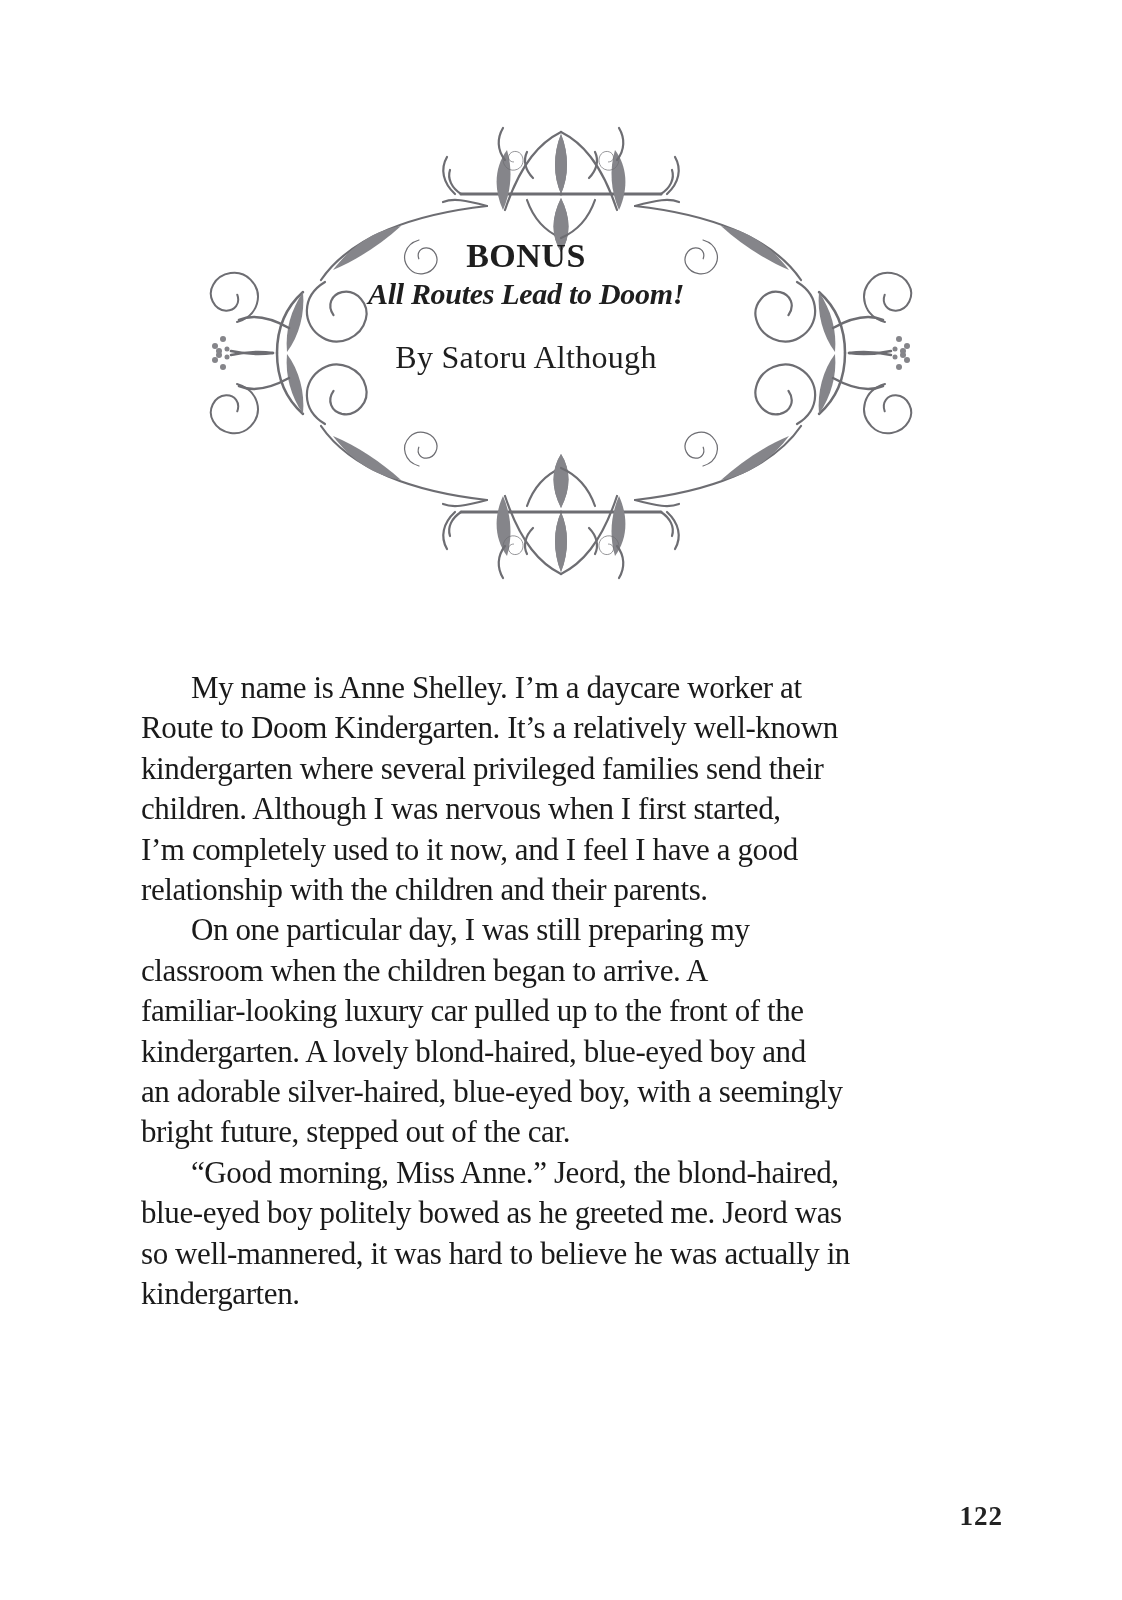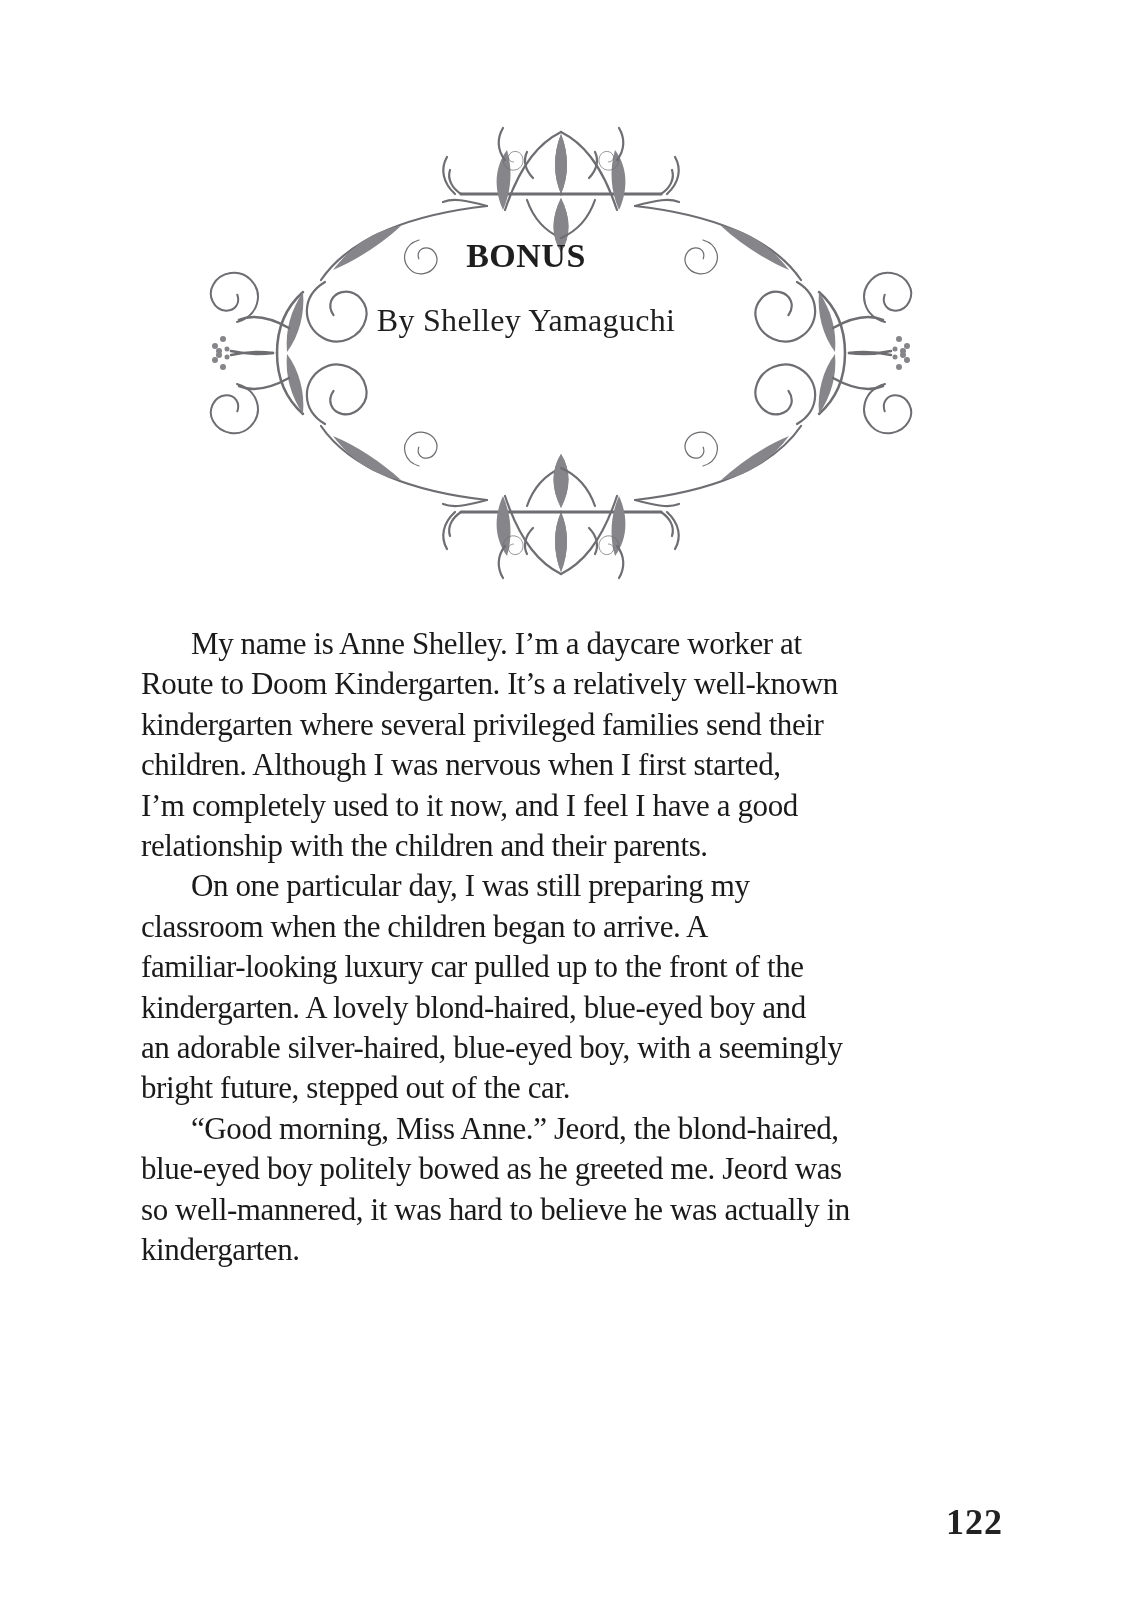--- a/index.html
+++ b/index.html
@@ -43,37 +43,37 @@
   .subtitle-line:first-of-type { margin-top: 3px; }
   .byline {
     font-size: 32px;
     font-weight: 400;
     margin-top: 27px;
     letter-spacing: 0.3px;
   }
   .story {
     position: absolute;
     left: 141px;
-    top: 624px;
+    top: 668px;
     width: 940px;
     font-size: 31px;
     line-height: 40.4px;
     letter-spacing: -0.4px;
     color: #1a1a1a;
   }
   .story p {
     margin: 0;
     text-indent: 50px;
     white-space: pre;
   }
   .page-number {
     position: absolute;
     top: 1501px;
     right: 119px;
-    font-size: 36px;
+    font-size: 27px;
     font-weight: 600;
     letter-spacing: 1px;
     color: #222222;
   }
 </style>
 </head>
 <body>
 
 <div class="page">
 
@@ -134,21 +134,22 @@
     <use href="#q1" transform="translate(716,0) scale(-1,1)"></use>
     <use href="#q1" transform="translate(0,470) scale(1,-1)"></use>
     <use href="#q1" transform="translate(716,470) scale(-1,-1)"></use>
 
     <use href="#sideL"></use>
     <use href="#sideL" transform="translate(716,0) scale(-1,1)"></use>
   </svg>
 
   <div class="title-block">
     <div class="title-line">BONUS</div>
-    <div class="byline">By Shelley Yamaguchi</div>
+    <div class="subtitle-line">All Routes Lead to Doom!</div>
+    <div class="byline">By Satoru Although</div>
   </div>
 
   <div class="story">
     <p>My name is Anne Shelley. I’m a daycare worker at
 Route to Doom Kindergarten. It’s a relatively well-known
 kindergarten where several privileged families send their
 children. Although I was nervous when I first started,
 I’m completely used to it now, and I feel I have a good
 relationship with the children and their parents.</p>
     <p>On one particular day, I was still preparing my

